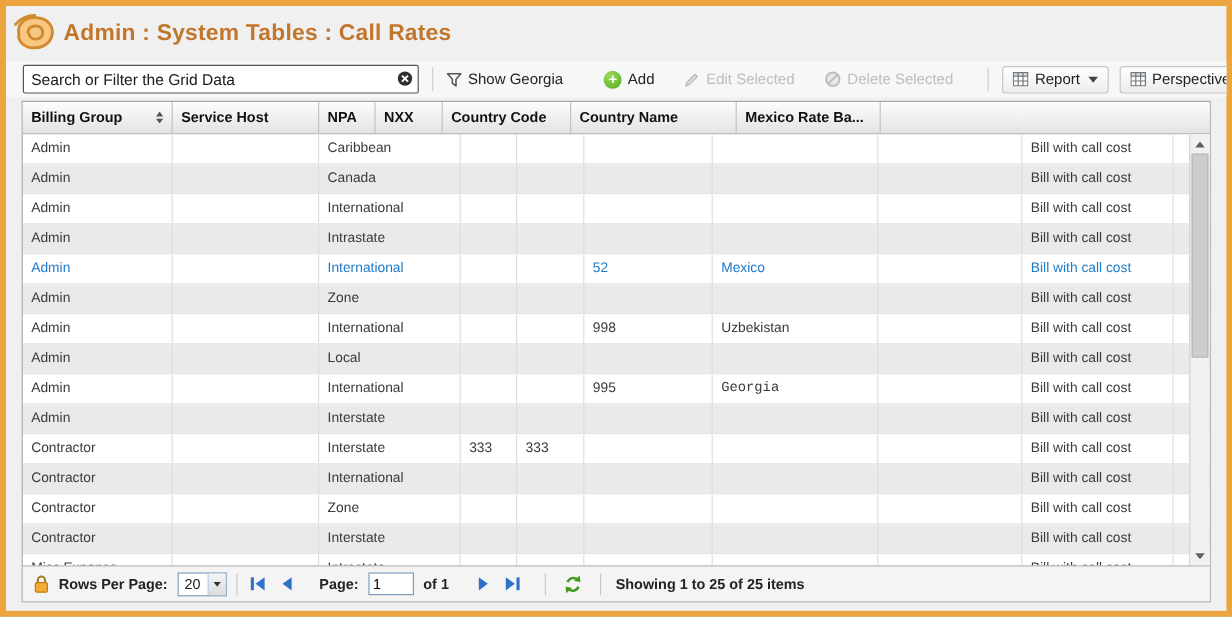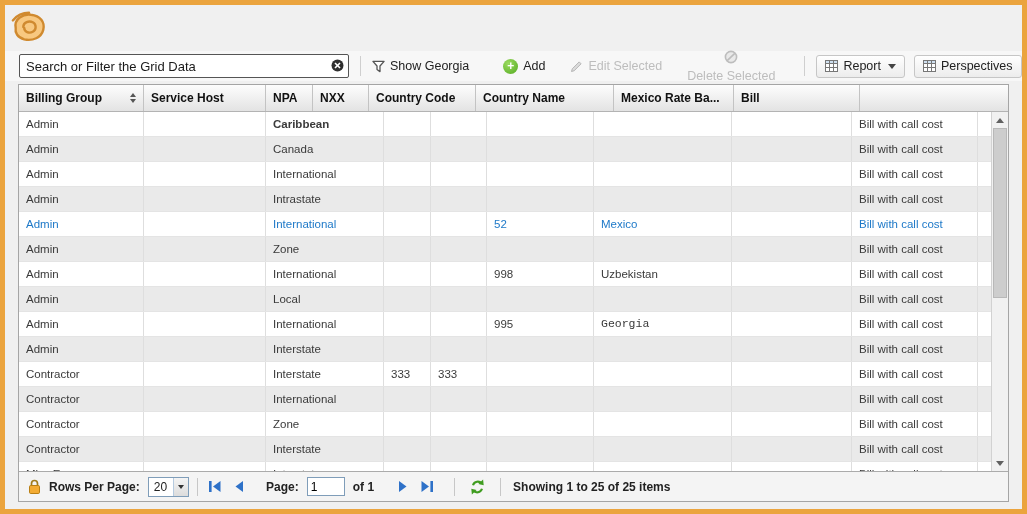--- a/index.html
+++ b/index.html
@@ -72,20 +72,21 @@
 <body>
 
 <div class="page">
 
   <div class="app-header">
     <svg class="logo" viewBox="0 0 40 36">
       <path d="M6 18 C4 8 14 3 22 4 C32 5 37 12 35 20 C33 28 24 32 15 30 C8 28 5 23 6 18 Z" fill="#f8c880" stroke="#d08a2f" stroke-width="2.5"></path>
       <path d="M14 17 C14 12 20 10 24 12 C28 14 28 20 24 22 C20 24 15 22 15 18" fill="none" stroke="#d08a2f" stroke-width="2.5" stroke-linecap="round"></path>
       <path d="M3 10 C8 4 14 2 20 2" fill="none" stroke="#d08a2f" stroke-width="2.5" stroke-linecap="round"></path>
     </svg>
+    <div class="page-title">Admin : System Tables : Call Rates</div>
   </div>
 
   <div class="toolbar">
     <div class="search-wrap">
       <input class="search-input" type="text" placeholder="Search or Filter the Grid Data" style="">
       <span class="clear-btn">
         <svg width="13" height="13" viewBox="0 0 13 13">
             <circle cx="6.5" cy="6.5" r="6" fill="#2f2f2f"></circle>
             <line x1="4" y1="4" x2="9" y2="9" stroke="#fff" stroke-width="1.6"></line>
             <line x1="9" y1="4" x2="4" y2="9" stroke="#fff" stroke-width="1.6"></line>
@@ -102,21 +103,21 @@
     <div class="tb-item mr">
       <span class="add-icon">+</span>
       <span>Add</span>
     </div>
     <div class="tb-item mr disabled">
       <svg width="13" height="13" viewBox="0 0 13 13">
           <path d="M1.5 11.5 L2.3 8.8 L9.2 1.9 L11.1 3.8 L4.2 10.7 Z" fill="#dcdcdc" stroke="#b5b5b5"></path>
         </svg>
       <span>Edit Selected</span>
     </div>
-    <div class="tb-item disabled" style="margin-right:18px;flex-direction:column;">
+    <div class="tb-item disabled" style="margin-right:18px;">
       <svg width="14" height="14" viewBox="0 0 14 14">
           <circle cx="7" cy="7" r="5.6" fill="#e9e9e9" stroke="#bdbdbd" stroke-width="1.6"></circle>
           <line x1="3.2" y1="10.6" x2="10.8" y2="3.4" stroke="#bdbdbd" stroke-width="1.6"></line>
         </svg>
       <span>Delete Selected</span>
     </div>
     <span class="vsep"></span>
     <div class="drop-btn">
       <svg width="13" height="12" viewBox="0 0 13 12">
           <rect x="0.5" y="0.5" width="12" height="11" fill="#fff" stroke="#777"></rect>
@@ -162,31 +163,28 @@
         </div>
         <div class="hcell" style="width: 107px;">
           <span>Country Code</span>
         </div>
         <div class="hcell" style="width: 138px;">
           <span>Country Name</span>
         </div>
         <div class="hcell" style="width: 120px;">
           <span>Mexico Rate Ba...</span>
         </div>
-        <div class="hcell" style="width: 126px;">
-          <span>Bill</span>
-        </div>
         <div class="hcell filler"></div>
       </div>
     <div class="grid-body-wrap">
       <div class="grid-body" id="grid-body">
           <div class="grid-row">
             <div class="cell" style="width: 125px;">Admin</div>
             <div class="cell" style="width: 122px;"></div>
-            <div class="cell" style="width: 118px; font-weight: bold;">Caribbean</div>
+            <div class="cell" style="width: 118px;">Caribbean</div>
             <div class="cell" style="width: 47px;"></div>
             <div class="cell" style="width: 56px;"></div>
             <div class="cell" style="width: 107px;"></div>
             <div class="cell" style="width: 138px;"></div>
             <div class="cell" style="width: 120px;"></div>
             <div class="cell" style="width: 126px;">Bill with call cost</div>
             <div class="cell filler"></div>
           </div>
           <div class="grid-row">
             <div class="cell" style="width: 125px;">Admin</div>

